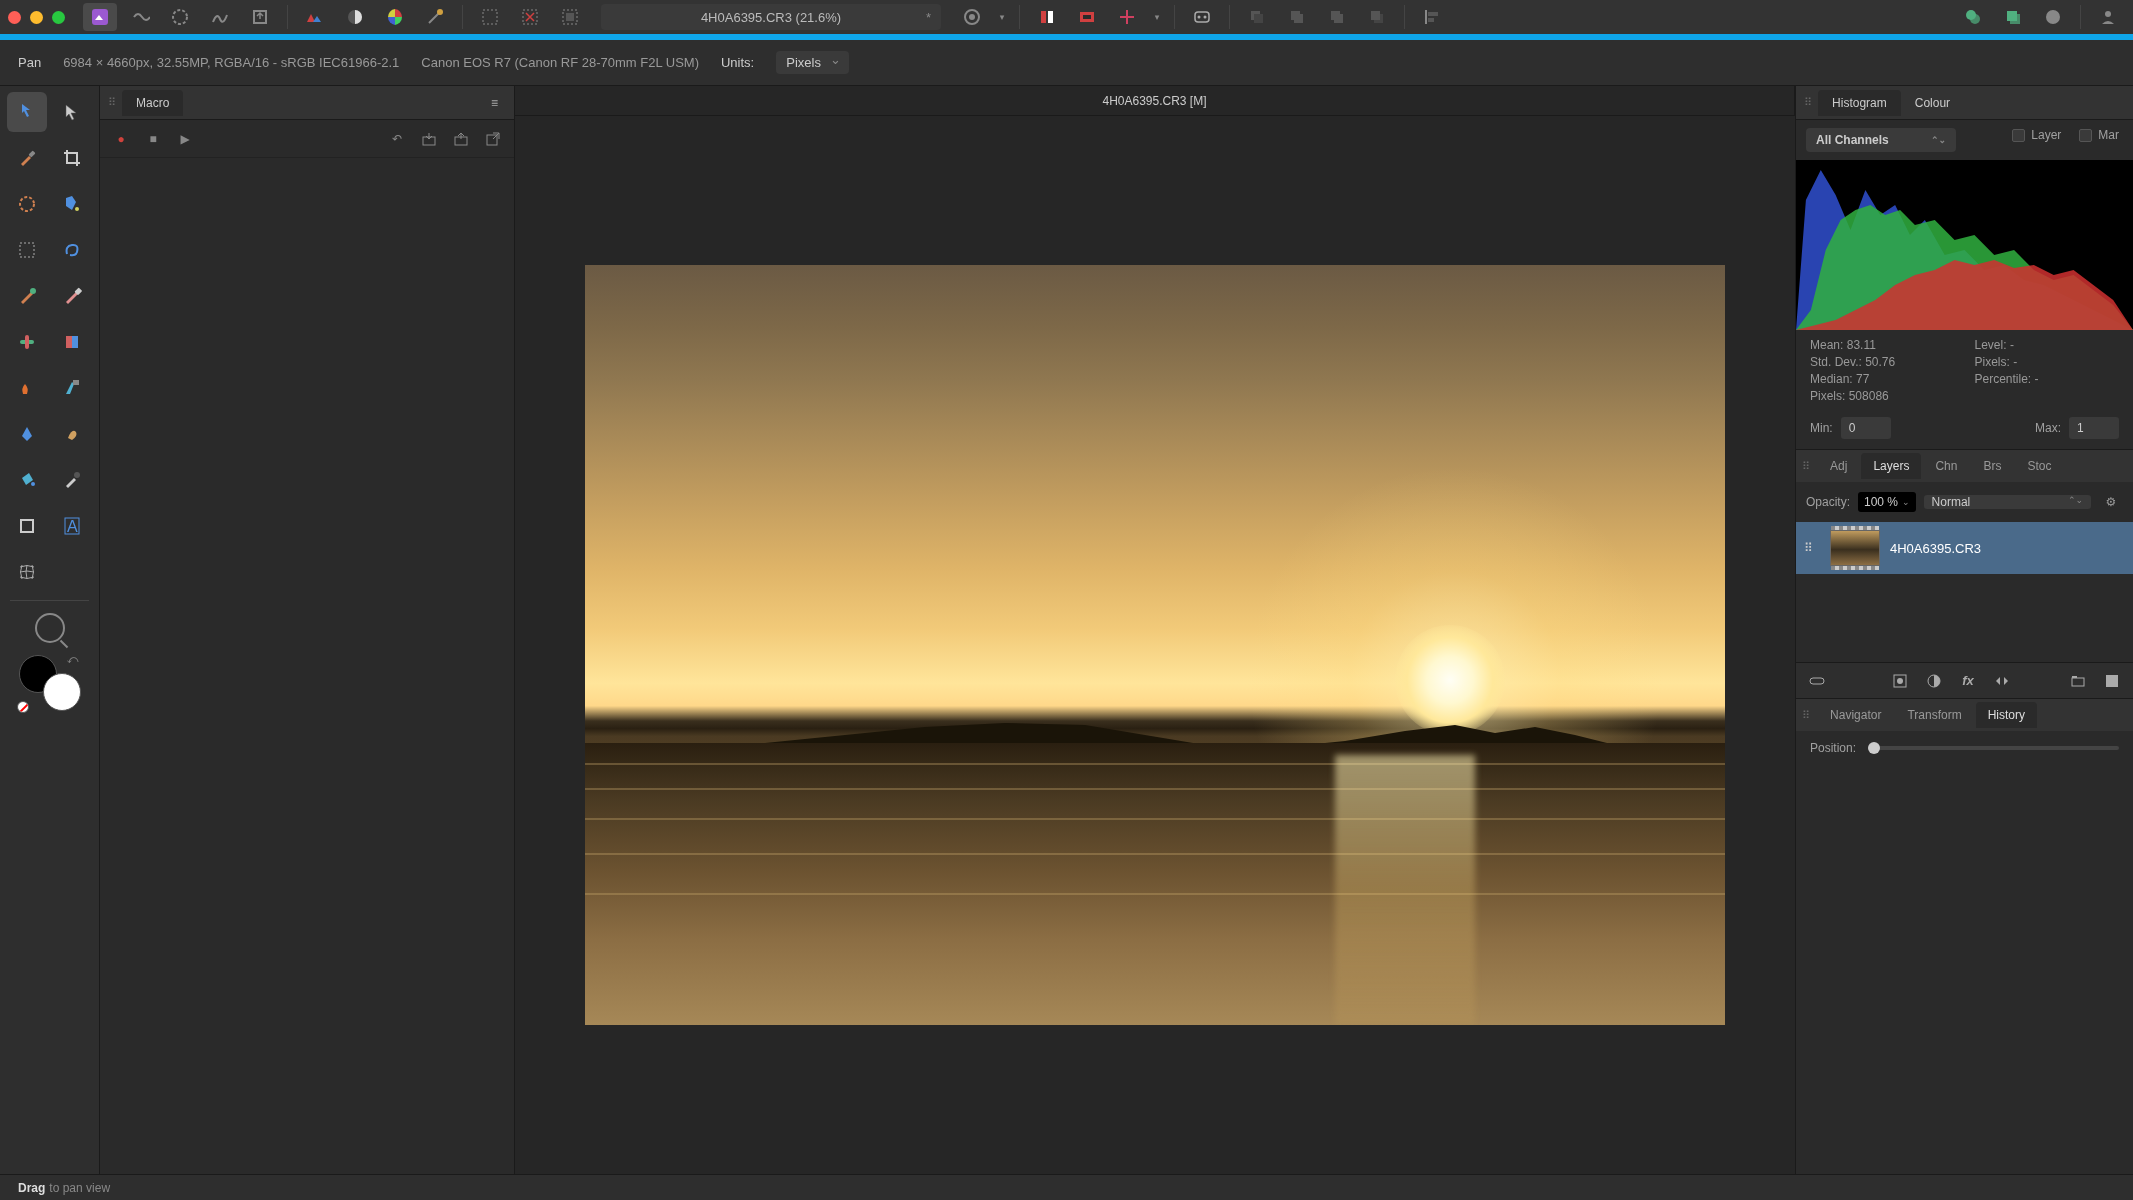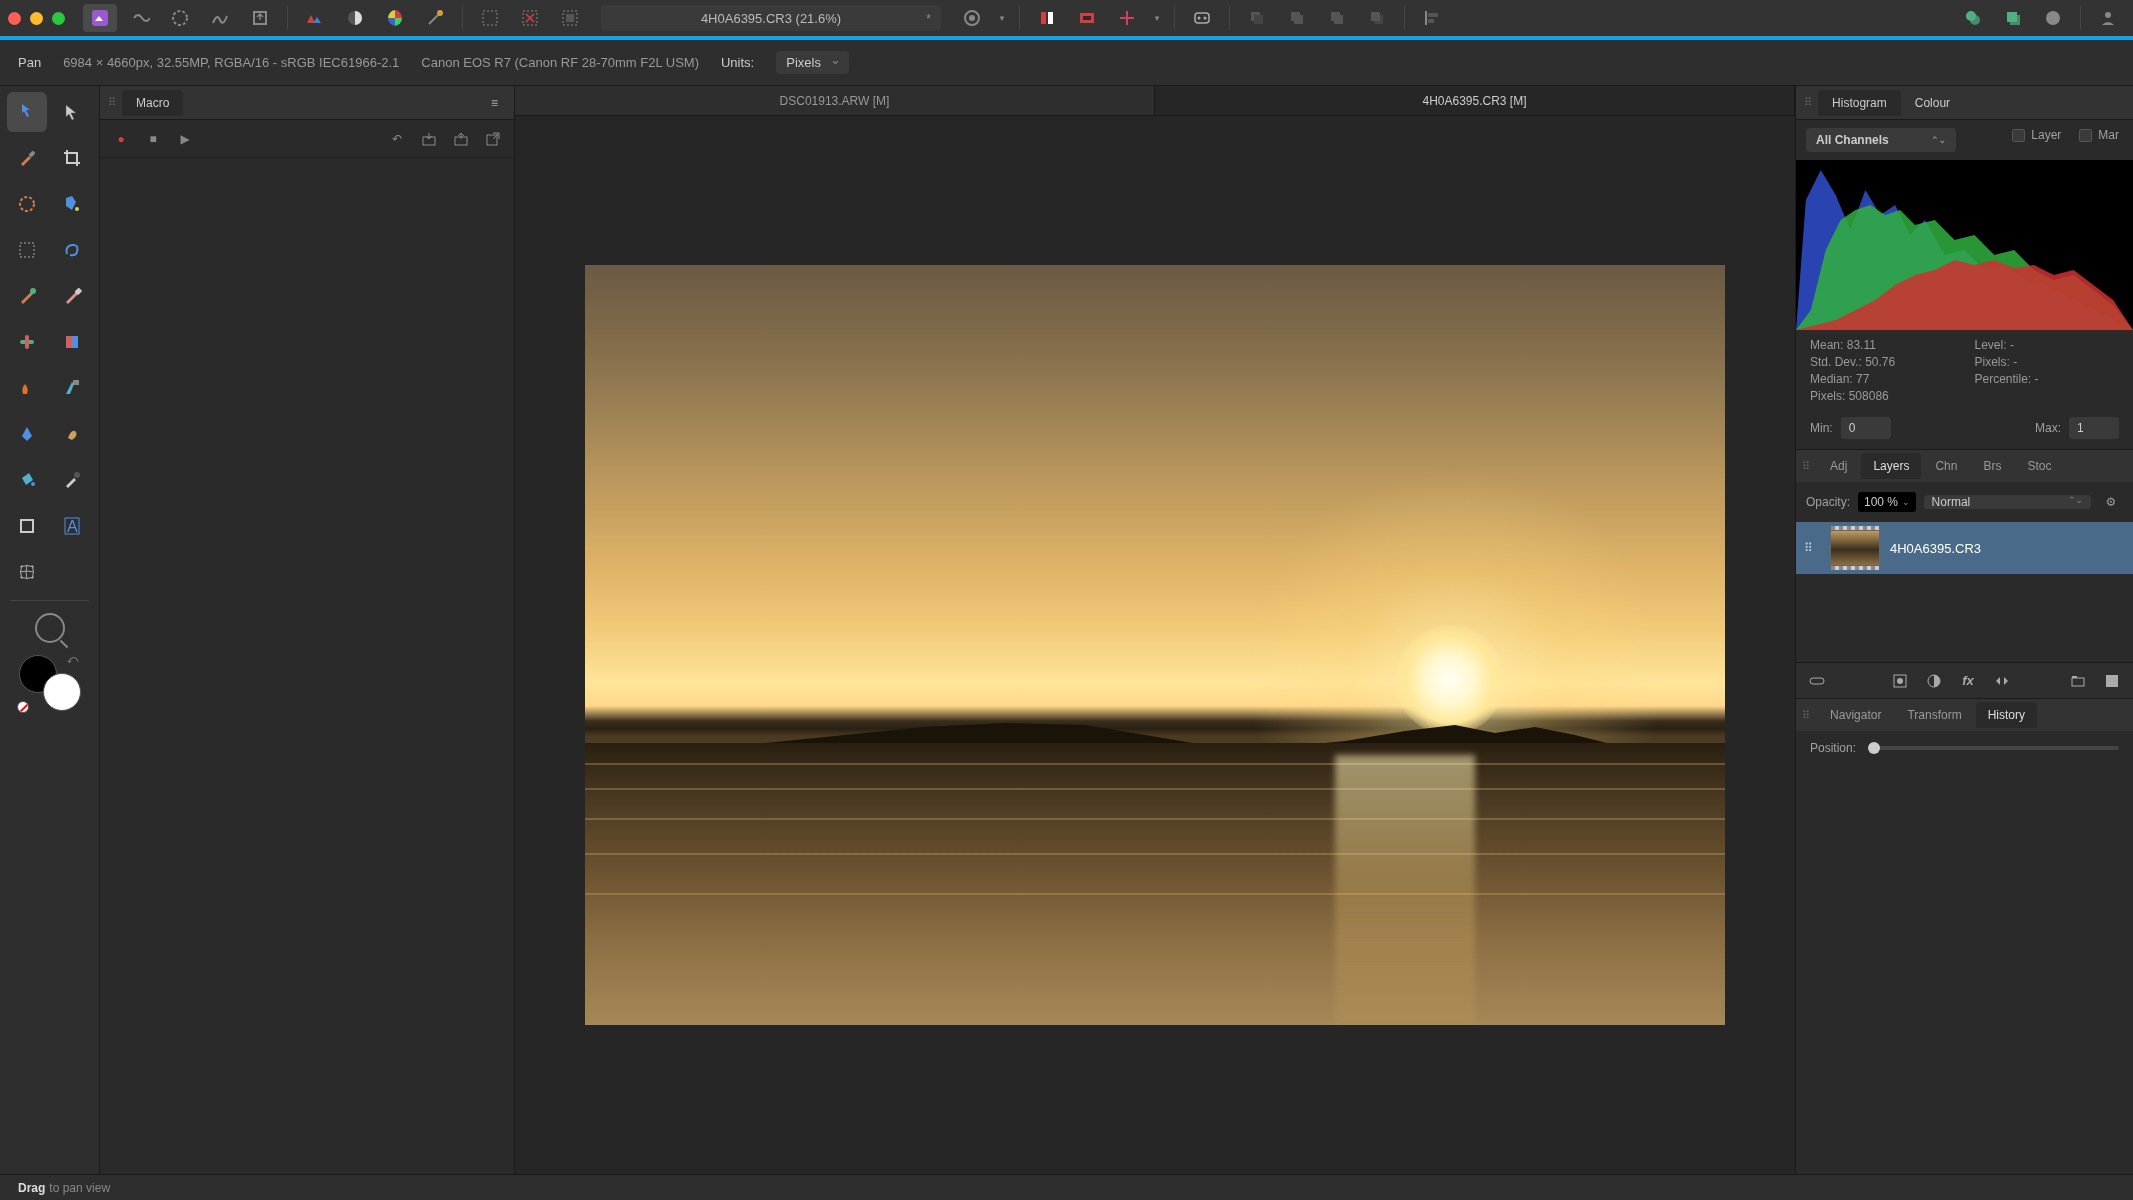--- a/index.html
+++ b/index.html
@@ -1,19 +1,19 @@
 <!DOCTYPE html>
 <html><head>
 <meta charset="utf-8">
 <style>
 * { margin: 0; padding: 0; box-sizing: border-box; font-family: -apple-system, "Helvetica Neue", Arial, sans-serif; }
 body { background: #2a2a2a; color: #a0a0a0; font-size: 12px; overflow: hidden; width: 2133px; height: 1200px; }
 
 
-.top-toolbar { height: 40px; background: #333333; display: flex; align-items: center; padding: 0 8px; gap: 6px; border-bottom: 4px solid #0ea5e9; }
+.top-toolbar { height: 40px; background: #333333; display: flex; align-items: center; padding: 0 8px; gap: 6px; border-bottom: 6px solid #0ea5e9; }
 .traffic-lights { display: flex; gap: 9px; margin-right: 12px; }
 .tl { width: 13px; height: 13px; border-radius: 50%; }
 .tl.red { background: #ff5f57; }
 .tl.yellow { background: #febc2e; }
 .tl.green { background: #28c840; }
 .tb-icon { width: 34px; height: 28px; display: flex; align-items: center; justify-content: center; border-radius: 4px; cursor: pointer; }
 .tb-icon.active { background: #4a4a4a; }
 .tb-sep { width: 1px; height: 24px; background: #444; margin: 0 4px; }
 .doc-title-field { flex: 0 0 340px; height: 26px; background: #3a3a3a; border-radius: 4px; display: flex; align-items: center; justify-content: center; color: #bbb; font-size: 13px; position: relative; margin: 0 8px; }
 .doc-title-field .mod-dot { position: absolute; right: 10px; color: #888; }
@@ -493,23 +493,20 @@
           <svg width="16" height="16">
             <rect x="2" y="4" width="10" height="10" stroke="#888" fill="none"></rect>
             <path d="M8 2 L14 2 L14 8 M14 2 L8 8" stroke="#888" fill="none"></path>
           </svg>
         </div>
     </div>
   </div>
 
   <div class="canvas-area">
     <div class="doc-tabs">
-      <div class="doc-tab">
-          <span>DSC01913.ARW [M]</span>
-        </div>
       <div class="doc-tab active">
           <span>4H0A6395.CR3 [M]</span>
         </div>
     </div>
     <div class="viewport">
       <div class="photo">
         <div class="sun-glow"></div>
         <div class="sun"></div>
         <div class="horizon-land">
           <svg viewBox="0 0 1140 60" preserveAspectRatio="none">

